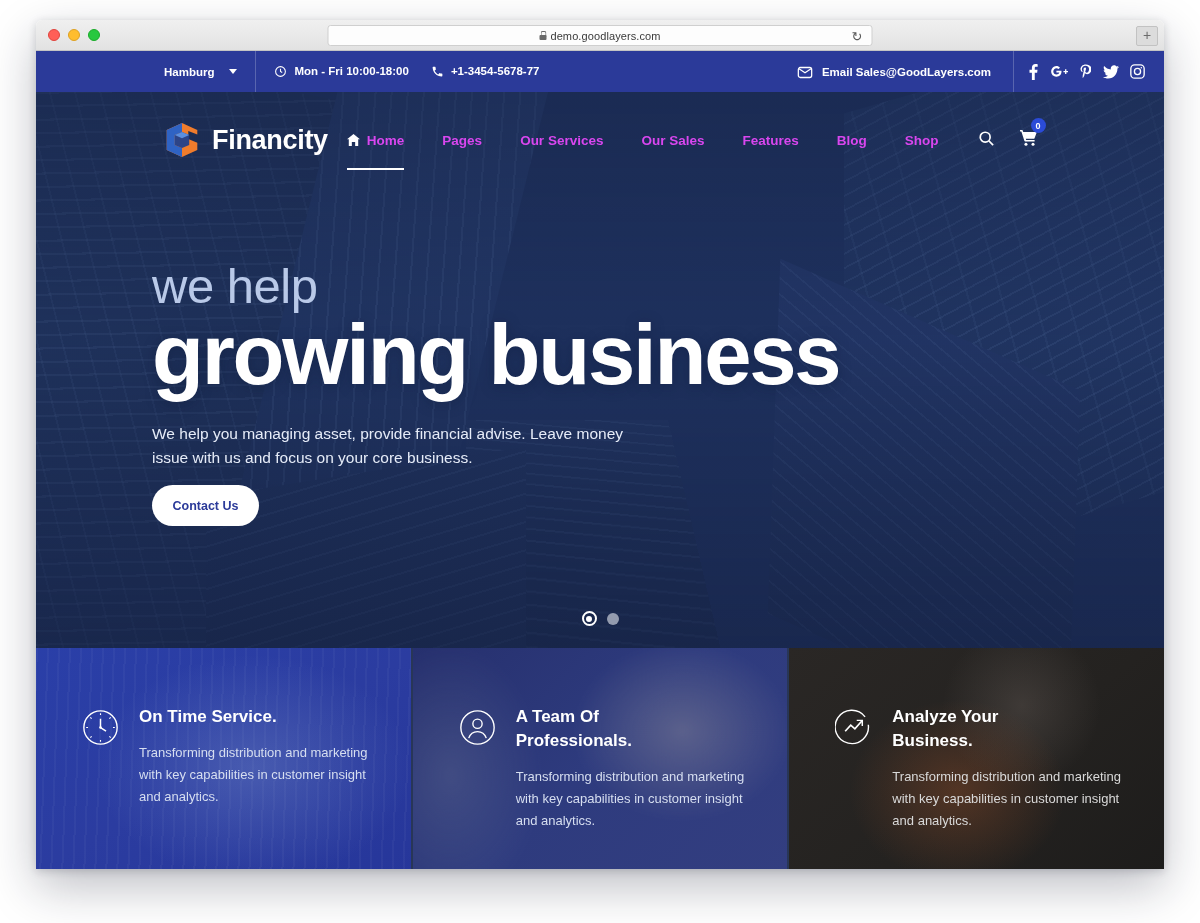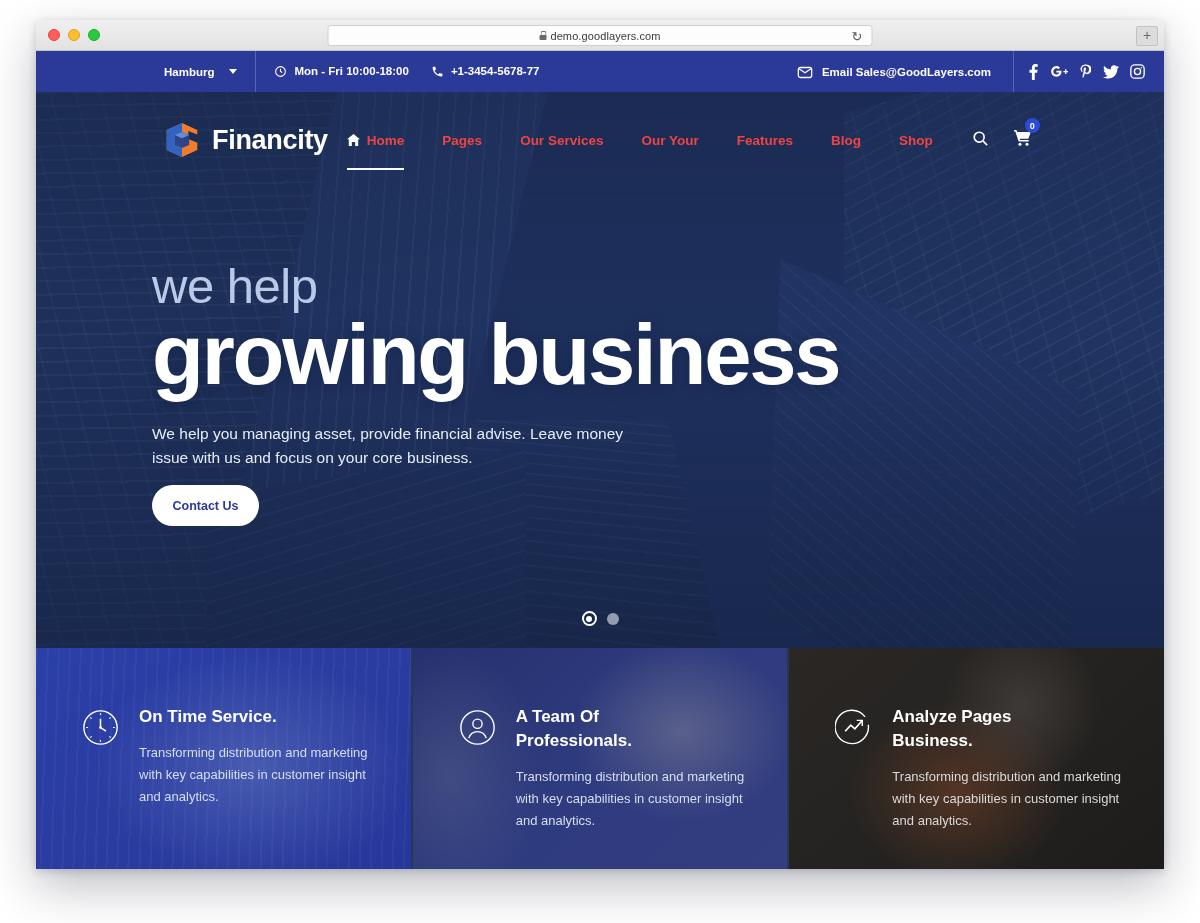--- a/index.html
+++ b/index.html
@@ -192,21 +192,21 @@
   .logo-mark { width: 36px; height: 38px; display: block; }
   .brand-name {
     color: #ffffff; font-size: 27px; font-weight: bold; letter-spacing: -.3px;
   }
   .nav-menu {
     margin-left: auto;
     display: flex; align-items: center; gap: 0;
   }
   .nav-link {
     position: relative;
-    color: #ef4444; font-size: 13.5px; font-weight: bold;
+    color: #d946ef; font-size: 13.5px; font-weight: bold;
     padding: 6px 19px;
     display: flex; align-items: center; gap: 7px;
     white-space: nowrap;
   }
   .nav-link.active::after {
     content: ""; position: absolute;
     left: 19px; right: 19px; bottom: -16px; height: 2px;
     background: #ffffff;
   }
   .nav-tools { display: flex; align-items: center; gap: 0; margin-left: 8px; }
@@ -424,21 +424,21 @@
               </svg>
             <span>Home</span>
           </a>
           <a class="nav-link">
             <span>Pages</span>
           </a>
           <a class="nav-link">
             <span>Our Services</span>
           </a>
           <a class="nav-link">
-            <span>Our Your</span>
+            <span>Our Sales</span>
           </a>
           <a class="nav-link">
             <span>Features</span>
           </a>
           <a class="nav-link">
             <span>Blog</span>
           </a>
           <a class="nav-link">
             <span>Shop</span>
           </a>
@@ -516,21 +516,21 @@
         <div class="card-bg"></div>
         <div class="card-inner">
           <div class="card-icon">
             <svg width="37" height="37" viewBox="0 0 40 40" fill="none" stroke="#fff" stroke-width="1.5">
               <path d="M32.5 8.5A18 18 0 1 0 36 17"></path>
               <path d="M11 24l6-6.5 4.5 4 7.5-8.5" stroke-width="1.8"></path>
               <path d="M23.5 12.3h6v6" stroke-width="1.6"></path>
             </svg>
           </div>
           <div>
-            <div class="card-title">Analyze Pages Business.</div>
+            <div class="card-title">Analyze Your Business.</div>
             <p class="card-text">Transforming distribution and marketing with key capabilities in customer insight and analytics.</p>
           </div>
         </div>
       </div>
 
     </div>
   </div>
 </div>
 
 </body></html>

